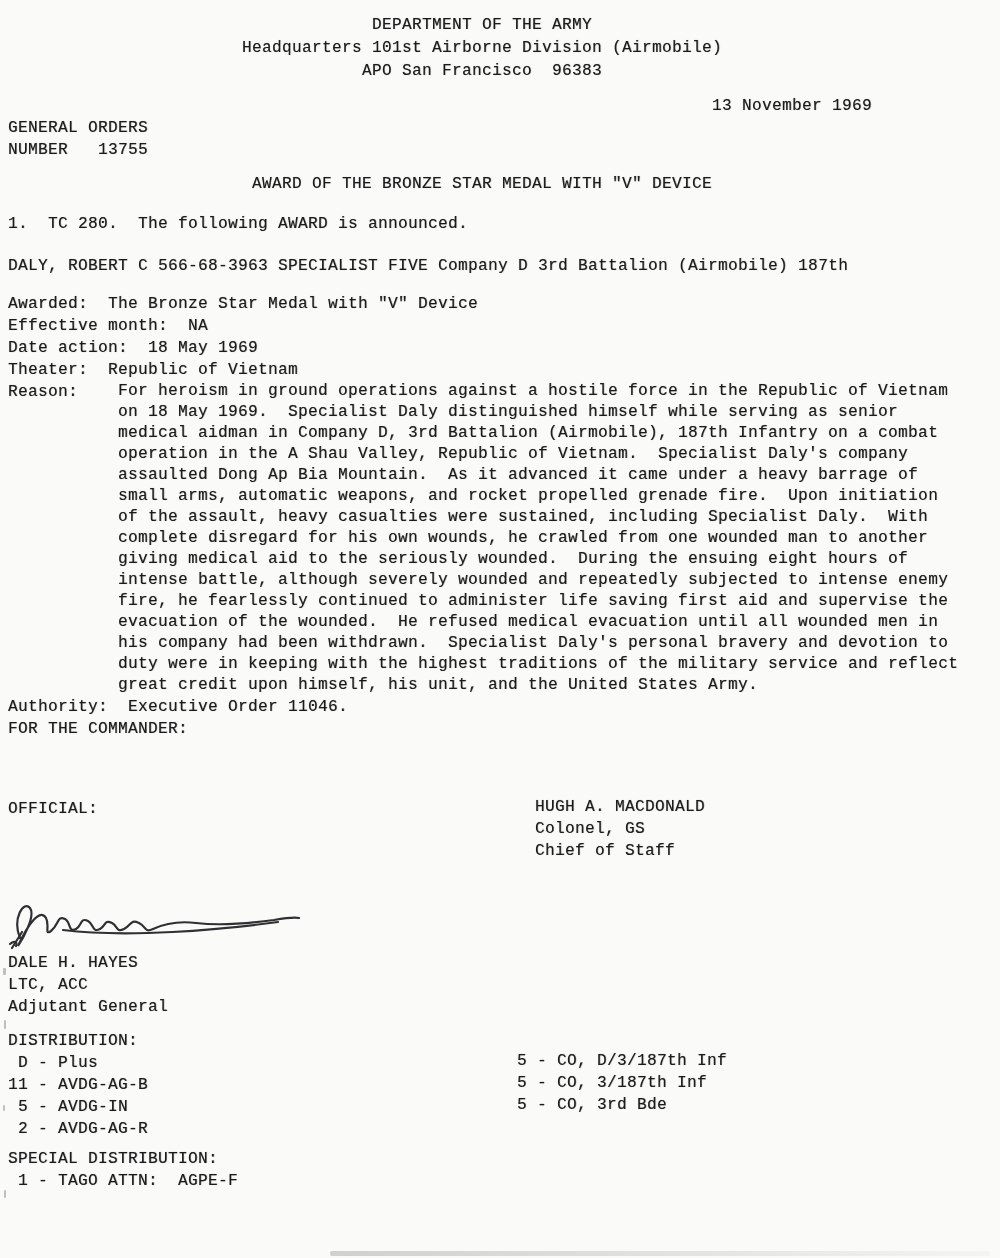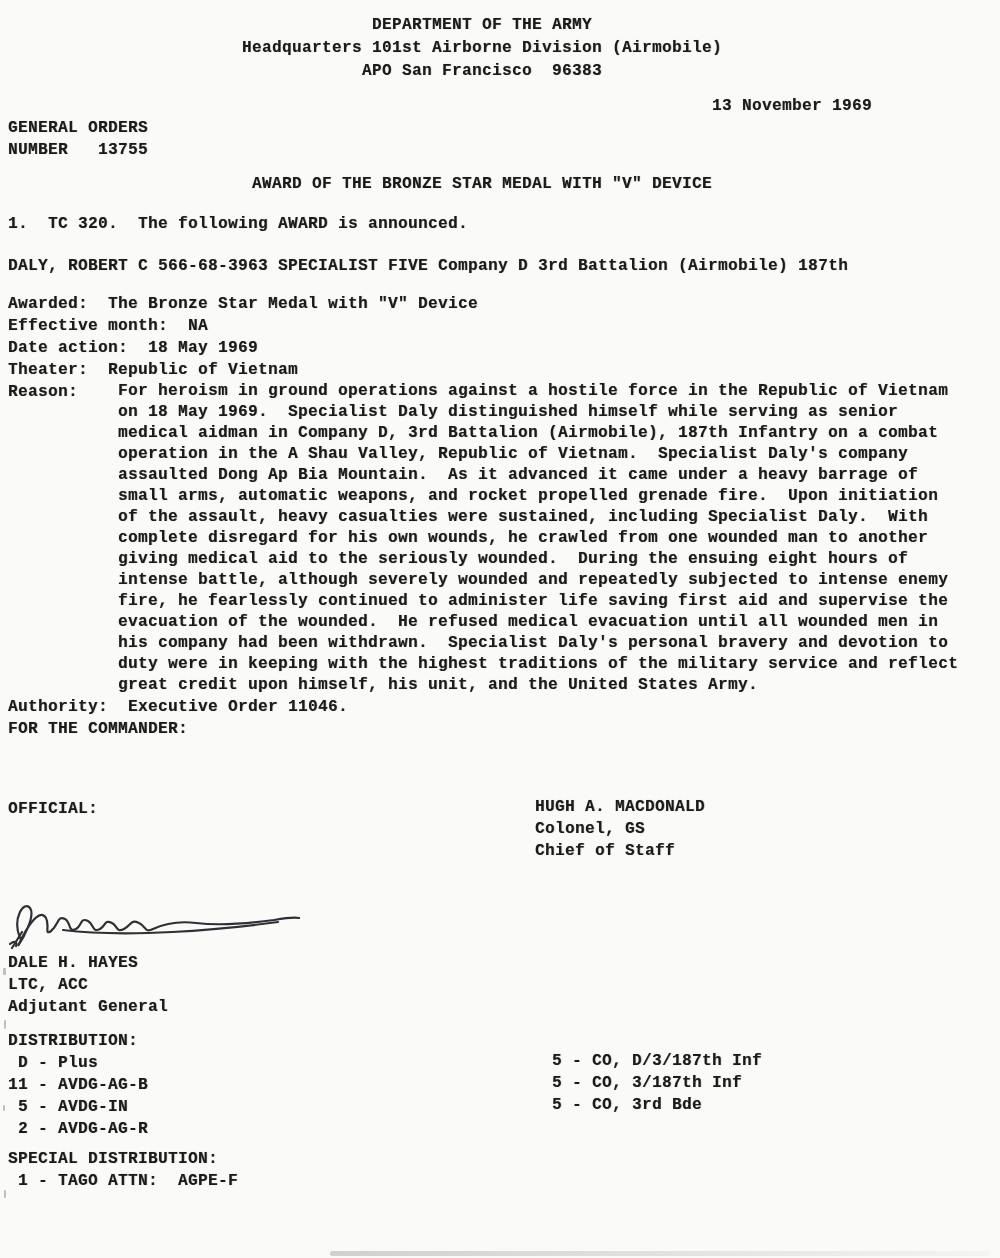--- a/index.html
+++ b/index.html
@@ -11,21 +11,21 @@
     overflow: hidden;
     background: #fafaf8;
     color: #1b1b1b;
     font-family: "Liberation Mono", "DejaVu Sans Mono", monospace;
     font-size: 16px;
     line-height: 22px;
     letter-spacing: 0.4px;
     text-shadow: 0.4px 0.4px 0.7px rgba(15,15,15,0.5);
   }
   .page { position: relative; width: 100%; height: 100%; padding: 14px 10px 0 8px; }
-  .pre { white-space: pre-wrap; font-weight: bold; }
+  .pre { white-space: pre-wrap; }
 
   .letterhead { text-align: center; padding-right: 34px; }
   .letterhead div { line-height: 23px; }
 
   .date-row { margin-top: 12px; text-align: right; padding-right: 118px; }
 
   .go-block div { line-height: 22px; }
 
   .award-title { margin-top: 12px; text-align: center; padding-right: 34px; }
 
@@ -43,21 +43,21 @@
 
   .for-commander { }
 
   .official-row { position: relative; margin-top: 58px; height: 70px; }
   .signer-block { position: absolute; left: 527px; top: -2px; }
 
   .signature-wrap { margin-top: 26px; height: 56px; }
   .adjutant-block { margin-top: 2px; }
 
   .distribution { position: relative; margin-top: 12px; }
-  .dist-right { position: absolute; left: 544px; top: 20px; }
+  .dist-right { position: absolute; left: 509px; top: 20px; }
 
   .special-distribution { margin-top: 8px; }
 
   .scan-smudge-bottom {
     position: absolute; left: 330px; bottom: 2px; width: 660px; height: 5px;
     background: linear-gradient(90deg, rgba(60,60,60,0.22), rgba(60,60,60,0.12) 55%, rgba(60,60,60,0.03));
     border-radius: 2px;
   }
   .scan-mark { position: absolute; background: rgba(40,40,40,0.28); border-radius: 1px; }
   .m1 { left: 3px; top: 968px;  width: 3px; height: 7px; }
@@ -80,21 +80,21 @@
     <span class="pre">13 November 1969</span>
   </div>
 
   <div class="go-block">
     <div class="pre">GENERAL ORDERS</div>
     <div class="pre">NUMBER   13755</div>
   </div>
 
   <div class="award-title pre">AWARD OF THE BRONZE STAR MEDAL WITH "V" DEVICE</div>
 
-  <div class="intro-line pre">1.  TC 320.  The following AWARD is announced.</div>
+  <div class="intro-line pre">1.  TC 280.  The following AWARD is announced.</div>
 
   <div class="recipient pre"><div>DALY, ROBERT C 566-68-3963 SPECIALIST FIVE Company D 3rd Battalion (Airmobile) 187th</div></div>
 
   <div class="fields pre"><div>Awarded:  The Bronze Star Medal with "V" Device</div><div>Effective month:  NA</div><div>Date action:  18 May 1969</div><div>Theater:  Republic of Vietnam</div></div>
 
   <div class="labeled-row reason-block">
     <div class="row-label pre">Reason:</div>
     <div class="row-lines pre"><div>For heroism in ground operations against a hostile force in the Republic of Vietnam</div><div>on 18 May 1969.  Specialist Daly distinguished himself while serving as senior</div><div>medical aidman in Company D, 3rd Battalion (Airmobile), 187th Infantry on a combat</div><div>operation in the A Shau Valley, Republic of Vietnam.  Specialist Daly's company</div><div>assaulted Dong Ap Bia Mountain.  As it advanced it came under a heavy barrage of</div><div>small arms, automatic weapons, and rocket propelled grenade fire.  Upon initiation</div><div>of the assault, heavy casualties were sustained, including Specialist Daly.  With</div><div>complete disregard for his own wounds, he crawled from one wounded man to another</div><div>giving medical aid to the seriously wounded.  During the ensuing eight hours of</div><div>intense battle, although severely wounded and repeatedly subjected to intense enemy</div><div>fire, he fearlessly continued to administer life saving first aid and supervise the</div><div>evacuation of the wounded.  He refused medical evacuation until all wounded men in</div><div>his company had been withdrawn.  Specialist Daly's personal bravery and devotion to</div><div>duty were in keeping with the highest traditions of the military service and reflect</div><div>great credit upon himself, his unit, and the United States Army.</div></div>
   </div>
 

